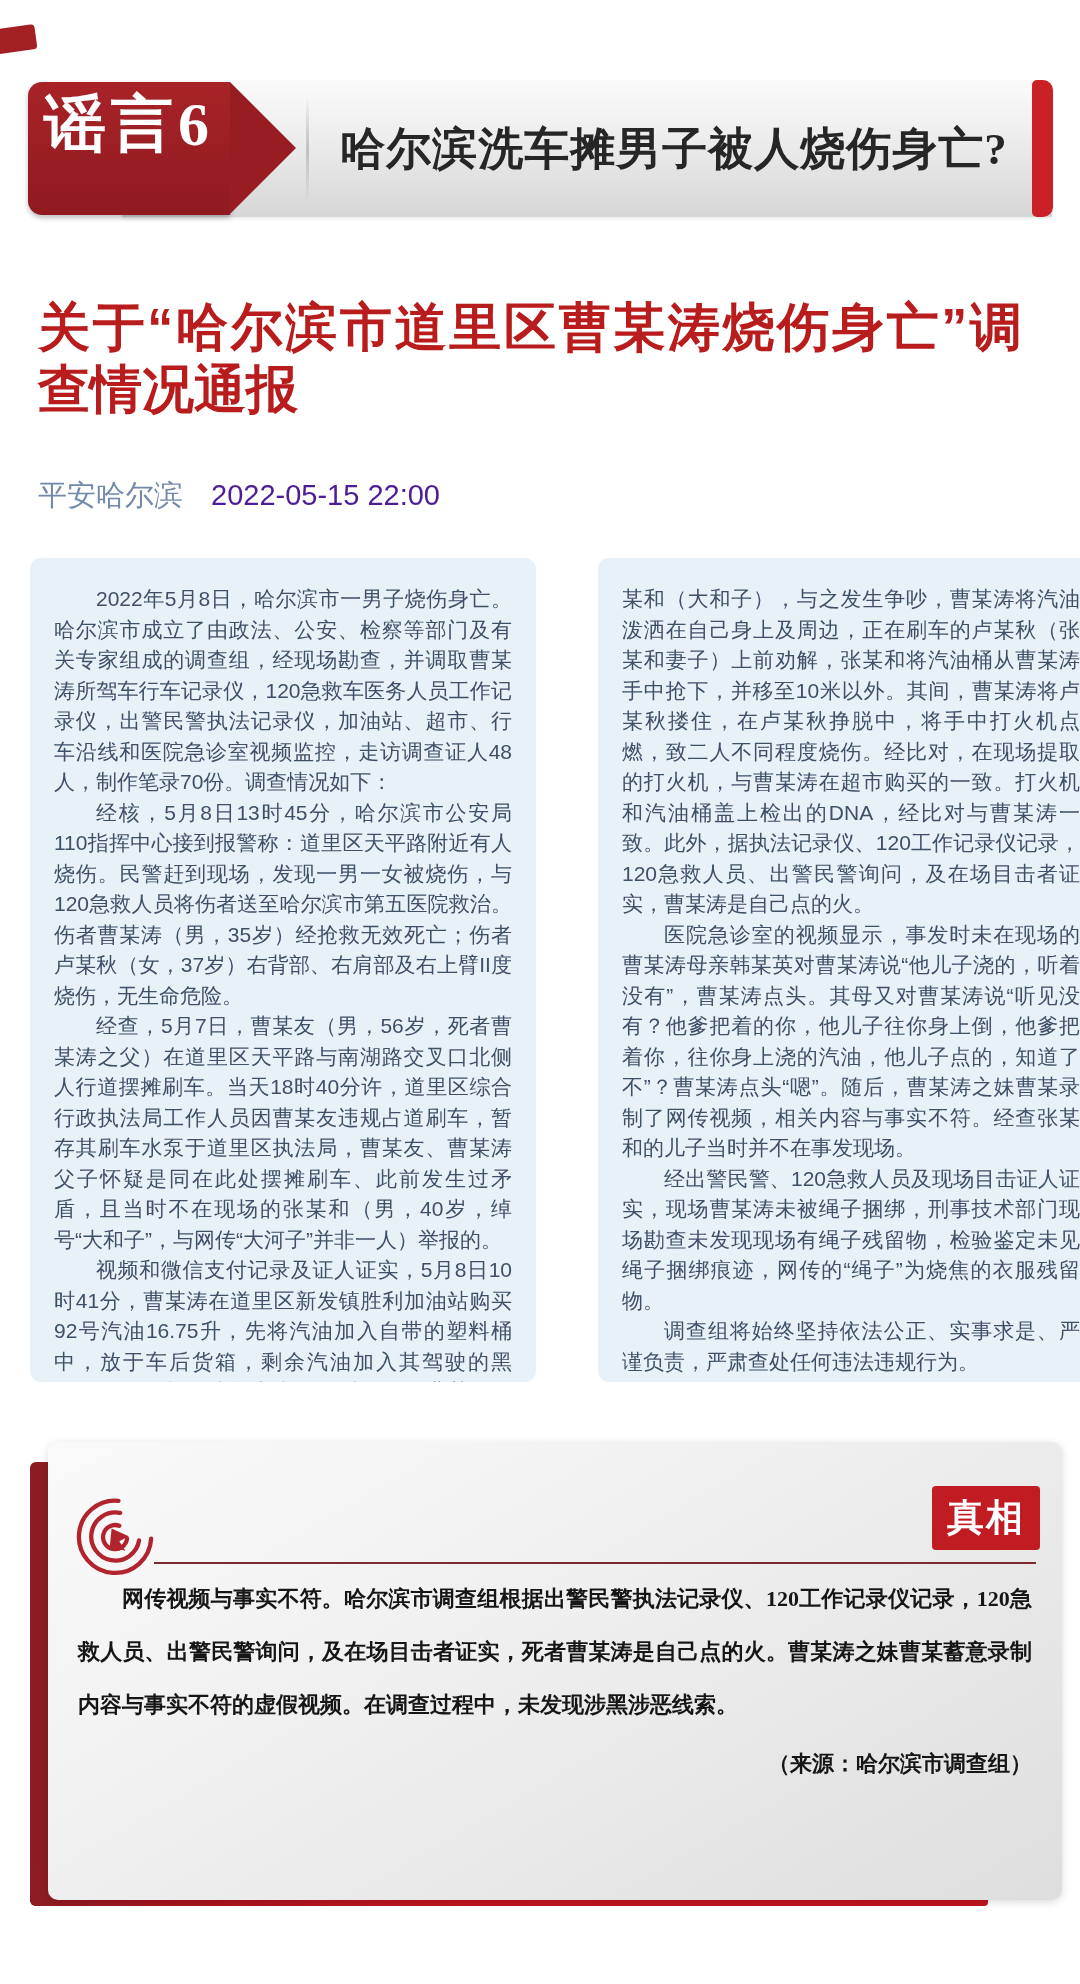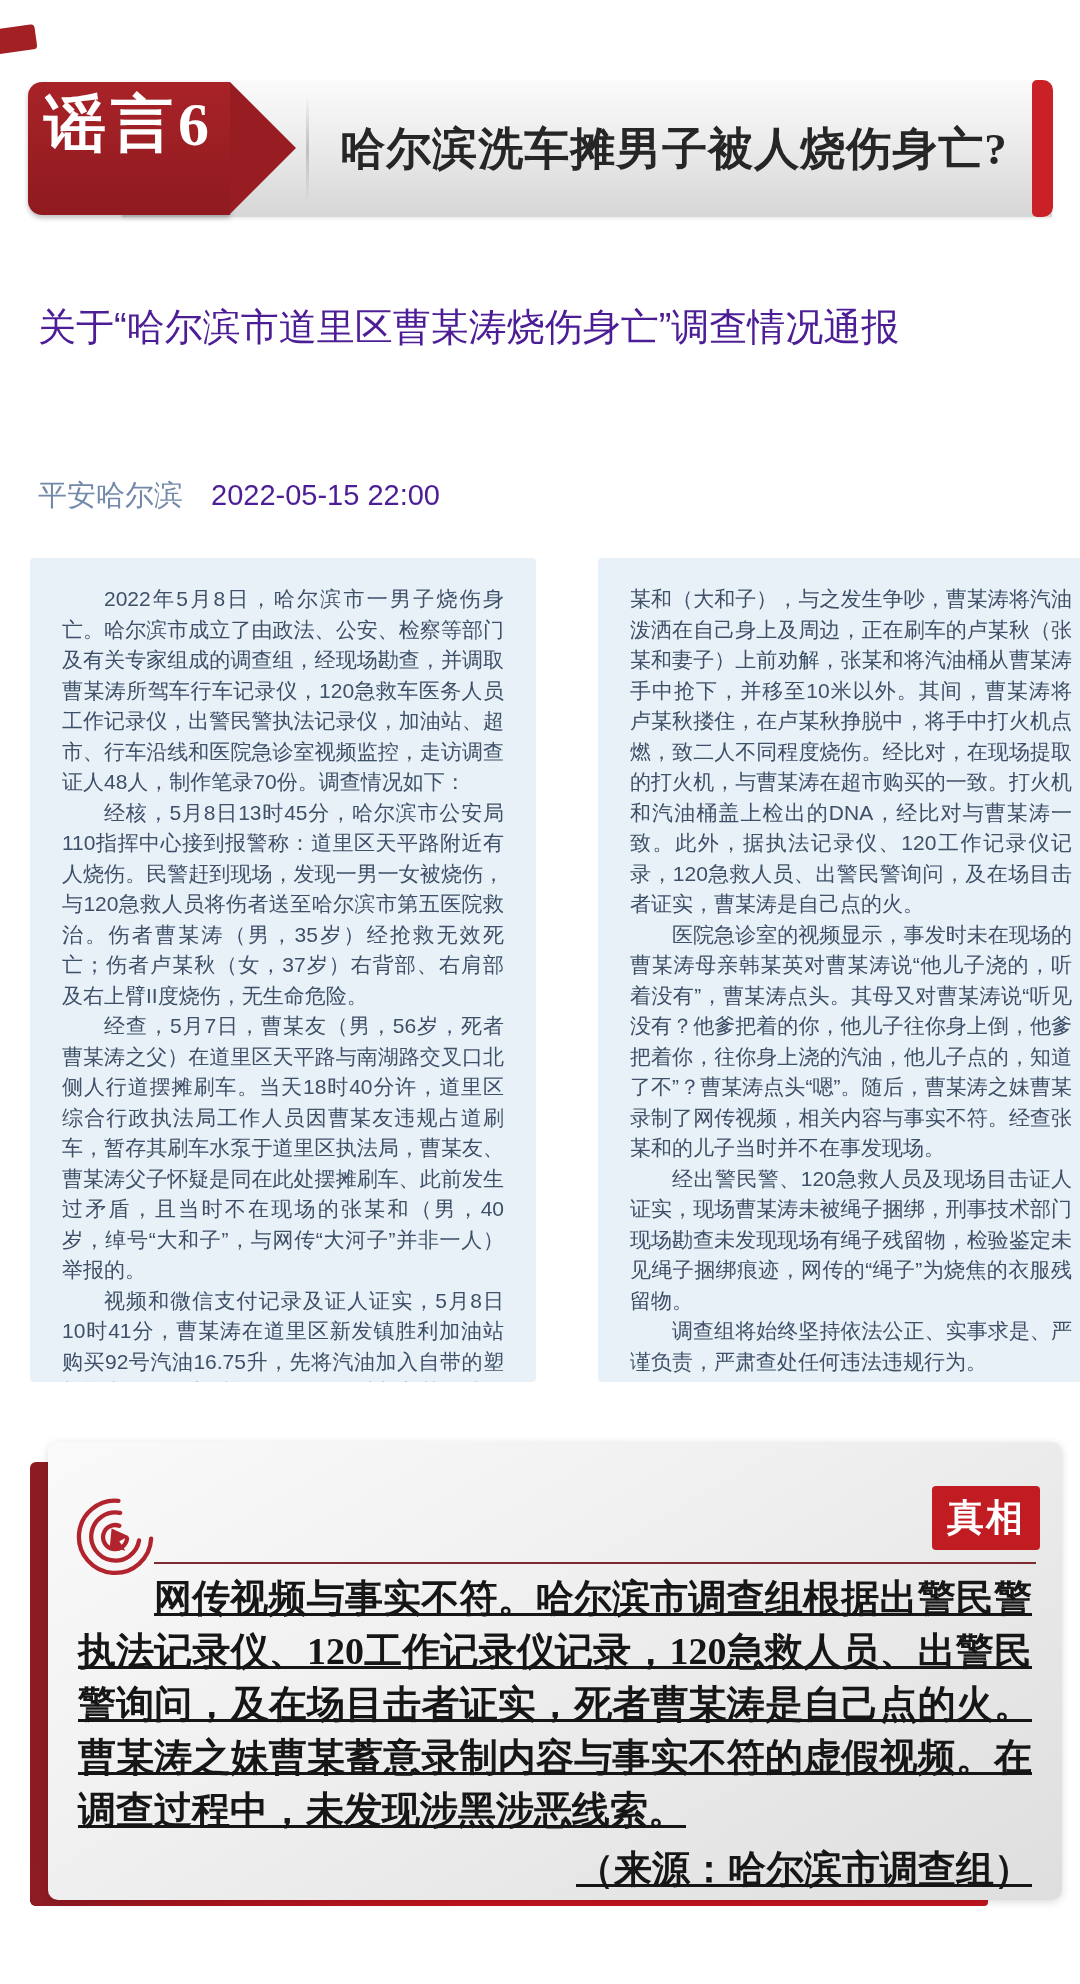--- a/index.html
+++ b/index.html
@@ -27,50 +27,50 @@
                font-family:"Liberation Serif",serif;}
   .header-divider{position:absolute;left:306px;top:98px;width:3px;height:102px;
                   background:linear-gradient(180deg,rgba(130,130,130,0.02),rgba(130,130,130,0.4),rgba(130,130,130,0.02));}
   .headline{position:absolute;left:330px;top:82px;width:688px;height:133px;
             display:flex;align-items:center;justify-content:center;text-align:left;
             font-size:45px;font-weight:900;color:#262626;letter-spacing:1px;
             font-family:"Liberation Serif",serif;}
 
   
   .article-title{position:absolute;left:38px;top:296px;width:984px;
-                 font-size:38px;line-height:62px;color:#4c1d95;font-weight:400;text-align:justify;}
+                 font-size:52px;line-height:62px;color:#b91c1c;font-weight:700;text-align:justify;}
   .byline{position:absolute;left:38px;top:476px;display:flex;align-items:baseline;gap:28px;}
   .source-name{font-size:29px;color:#7389a9;}
   .publish-time{font-size:29px;color:#4c1d95;}
 
   
   .col{position:absolute;top:558px;width:506px;height:824px;background:#e9f1f8;
-       border-radius:4px;box-sizing:border-box;padding:26px 32px;overflow:hidden;}
+       border-radius:11px;box-sizing:border-box;padding:26px 24px;overflow:hidden;}
   .col-left{left:30px;}
   .col-right{left:554px;margin-left:44px;}
   .col p{margin:0;font-size:21px;line-height:30.5px;color:#3e5068;text-align:justify;text-indent:2em;}
   .col p.no-indent{text-indent:0;}
 
   
   .truth-frame-left{position:absolute;left:30px;top:1462px;width:18px;height:444px;
                     background:#8c1c24;border-radius:6px 0 0 6px;}
   .truth-frame-bottom{position:absolute;left:30px;top:1866px;width:958px;height:40px;
                       background:linear-gradient(90deg,#8c1c24 0%,#a8141d 15%,#c3131e 45%,#c3131e 100%);
                       border-radius:0 0 4px 6px;}
   .truth-card{position:absolute;left:48px;top:1442px;width:1014px;height:458px;
               background:linear-gradient(150deg,#fafafa 0%,#efefef 45%,#dedede 100%);
               border-radius:10px;box-shadow:0 2px 8px rgba(0,0,0,0.15);}
   .truth-icon{position:absolute;left:24px;top:52px;width:86px;height:86px;}
   .truth-line{position:absolute;left:106px;top:120px;right:26px;height:2px;background:#7c2b32;}
   .truth-badge{position:absolute;right:22px;top:44px;background:#c01c22;color:#ffffff;
                font-size:37px;font-weight:700;padding:7px 15px;border-radius:4px;
                font-family:"Liberation Serif",serif;letter-spacing:2px;}
   .truth-body{position:absolute;left:30px;right:30px;top:130px;}
-  .truth-body p{margin:0;font-size:38px;line-height:53px;font-weight:700;color:#161616;
-                text-align:justify;text-indent:2em;font-family:"Liberation Serif",serif;text-decoration:underline;}
+  .truth-body p{margin:0;font-size:22px;line-height:53px;font-weight:700;color:#161616;
+                text-align:justify;text-indent:2em;font-family:"Liberation Serif",serif;}
   .truth-body p.truth-source{text-align:right;text-indent:0;margin-top:6px;}
 </style>
 </head>
 <body>
 
 <div class="stage">
 
   <div class="top-mark"></div>
 
   <div class="header-bar"></div>

